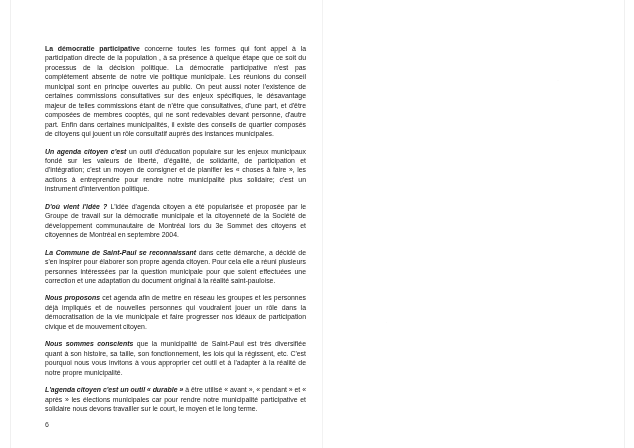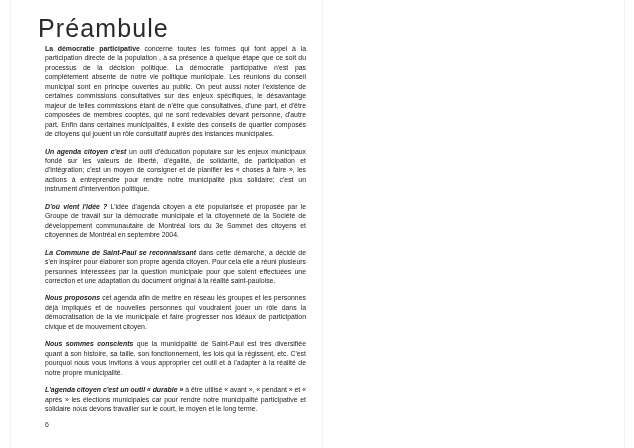--- a/index.html
+++ b/index.html
@@ -108,21 +108,20 @@
 <body>
 
 <div class="spread">
 
   <div class="edge-line left"></div>
   <div class="edge-line gutter"></div>
   <div class="edge-line right"></div>
 
   <div class="page page-left">
 
-    <div class="preamble-title">Préambule</div>
 
     <div class="col-left">
 
       <p class="para"><span class="lead">La démocratie participative</span><span> concerne toutes les formes qui font appel à la participation directe de la population , à sa présence à quelque étape que ce soit du processus de la décision politique. La démocratie participative n'est pas complètement absente de notre vie politique municipale. Les réunions du conseil municipal sont en principe ouvertes au public. On peut aussi noter l'existence de certaines commissions consultatives sur des enjeux spécifiques, le désavantage majeur de telles commissions étant de n'être que consultatives, d'une part, et d'être composées de membres cooptés, qui ne sont redevables devant personne, d'autre part. Enfin dans certaines municipalités, il existe des conseils de quartier composés de citoyens qui jouent un rôle consultatif auprès des instances municipales.</span></p>
 
       <p class="para"><span class="lead-i">Un agenda citoyen c'est</span><span> un outil d'éducation populaire sur les enjeux municipaux fondé sur les valeurs de liberté, d'égalité, de solidarité, de participation et d'intégration; c'est un moyen de consigner et de planifier les « choses à faire », les actions à entreprendre pour rendre notre municipalité plus solidaire; c'est un instrument d'intervention politique.</span></p>
 
       <p class="para"><span class="lead-i">D'où vient l'idée ?</span><span> L'idée d'agenda citoyen a été popularisée et proposée par le Groupe de travail sur la démocratie municipale et la citoyenneté de la Société de développement communautaire de Montréal lors du 3e Sommet des citoyens et citoyennes de Montréal en septembre 2004.</span></p>
 
       <p class="para"><span class="lead-i">La Commune de Saint-Paul se reconnaissant</span><span> dans cette démarche, a décidé de s'en inspirer pour élaborer son propre agenda citoyen. Pour cela elle a réuni plusieurs personnes intéressées par la question municipale pour que soient effectuées une correction et une adaptation du document original à la réalité saint-pauloise.</span></p>

